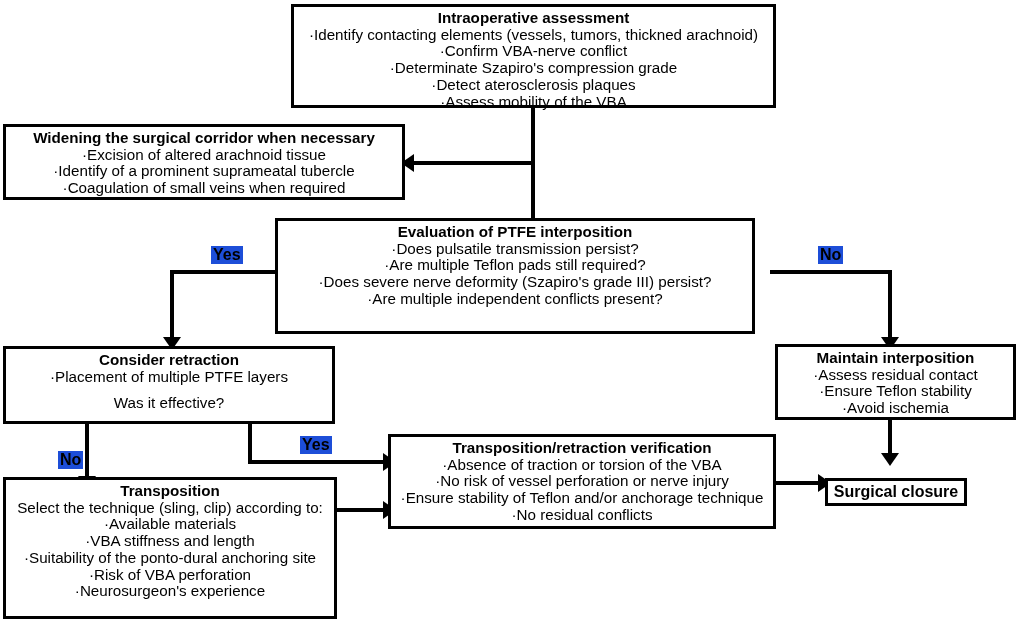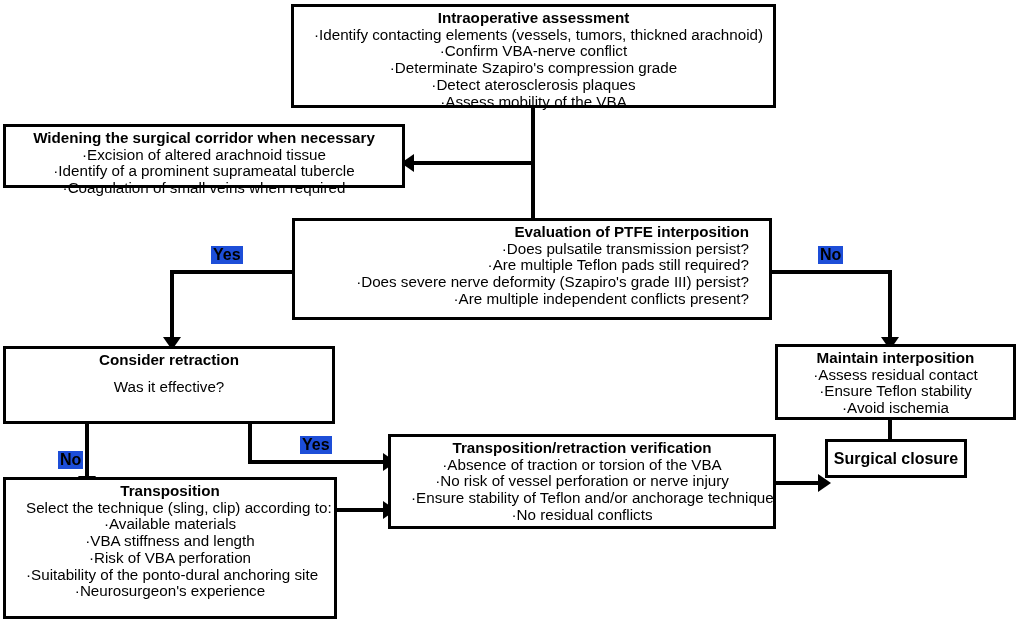--- a/index.html
+++ b/index.html
@@ -19,21 +19,21 @@
     overflow: hidden;
   }
   .node {
     position: absolute;
     box-sizing: border-box;
     border: 3px solid #000000;
     background: #ffffff;
     text-align: center;
     line-height: 1.10;
     z-index: 3;
-    padding: 3px 20px;
+    padding: 3px 4px;
   }
   .node .title {
     font-weight: bold;
     display: block;
     white-space: nowrap;
   }
   .node .line {
     display: block;
     white-space: nowrap;
   }
@@ -138,37 +138,38 @@
 
   <div class="node fs-15" style="left:291px; top:4px; width:485px; height:104px;">
     <span class="title">Intraoperative assessment</span>
     <span class="line">·Identify contacting elements (vessels, tumors, thickned arachnoid)</span>
     <span class="line">·Confirm VBA-nerve conflict</span>
     <span class="line">·Determinate Szapiro's compression grade</span>
     <span class="line">·Detect aterosclerosis plaques</span>
     <span class="line">·Assess mobility of the VBA</span>
   </div>
 
-  <div class="node fs-15" style="left:3px; top:124px; width:402px; height:64px;">
+  <div class="node fs-15" style="left:3px; top:124px; width:402px; height:76px;">
     <span class="title">Widening the surgical corridor when necessary</span>
     <span class="line">·Excision of altered arachnoid tissue</span>
     <span class="line">·Identify of a prominent suprameatal tubercle</span>
     <span class="line">·Coagulation of small veins when required</span>
   </div>
 
-  <div class="node fs-15" style="left:292px; top:218px; width:480px; height:102px;text-align:right;">
+  <div class="node fs-15" style="left:275px; top:218px; width:480px; height:116px;">
     <span class="title">Evaluation of PTFE interposition</span>
     <span class="line">·Does pulsatile transmission persist?</span>
     <span class="line">·Are multiple Teflon pads still required?</span>
     <span class="line">·Does severe nerve deformity (Szapiro's grade III) persist?</span>
     <span class="line">·Are multiple independent conflicts present?</span>
   </div>
 
   <div class="node fs-15" style="left:3px; top:346px; width:332px; height:78px;">
     <span class="title">Consider retraction</span>
+    <span class="line">·Placement of multiple PTFE layers</span>
     <span class="spacer"></span>
     <span class="line">Was it effective?</span>
   </div>
 
   <div class="node fs-15" style="left:775px; top:344px; width:241px; height:76px;">
     <span class="title">Maintain interposition</span>
     <span class="line">·Assess residual contact</span>
     <span class="line">·Ensure Teflon stability</span>
     <span class="line">·Avoid ischemia</span>
   </div>
@@ -179,22 +180,22 @@
     <span class="line">·No risk of vessel perforation or nerve injury</span>
     <span class="line">·Ensure stability of Teflon and/or anchorage technique</span>
     <span class="line">·No residual conflicts</span>
   </div>
 
   <div class="node fs-15" style="left:3px; top:477px; width:334px; height:142px;">
     <span class="title">Transposition</span>
     <span class="line">Select the technique (sling, clip) according to:</span>
     <span class="line">·Available materials</span>
     <span class="line">·VBA stiffness and length</span>
+    <span class="line">·Suitability of the ponto-dural anchoring site</span>
     <span class="line">·Risk of VBA perforation</span>
-    <span class="line">·Suitability of the ponto-dural anchoring site</span>
     <span class="line">·Neurosurgeon's experience</span>
   </div>
 
-  <div class="node closure" style="left:825px; top:439px; width:142px; height:39px;">
+  <div class="node closure" style="left:825px; top:478px; width:142px; height:28px;">
     <span class="title">Surgical closure</span>
   </div>
 
 </div>
 
 </body></html>

